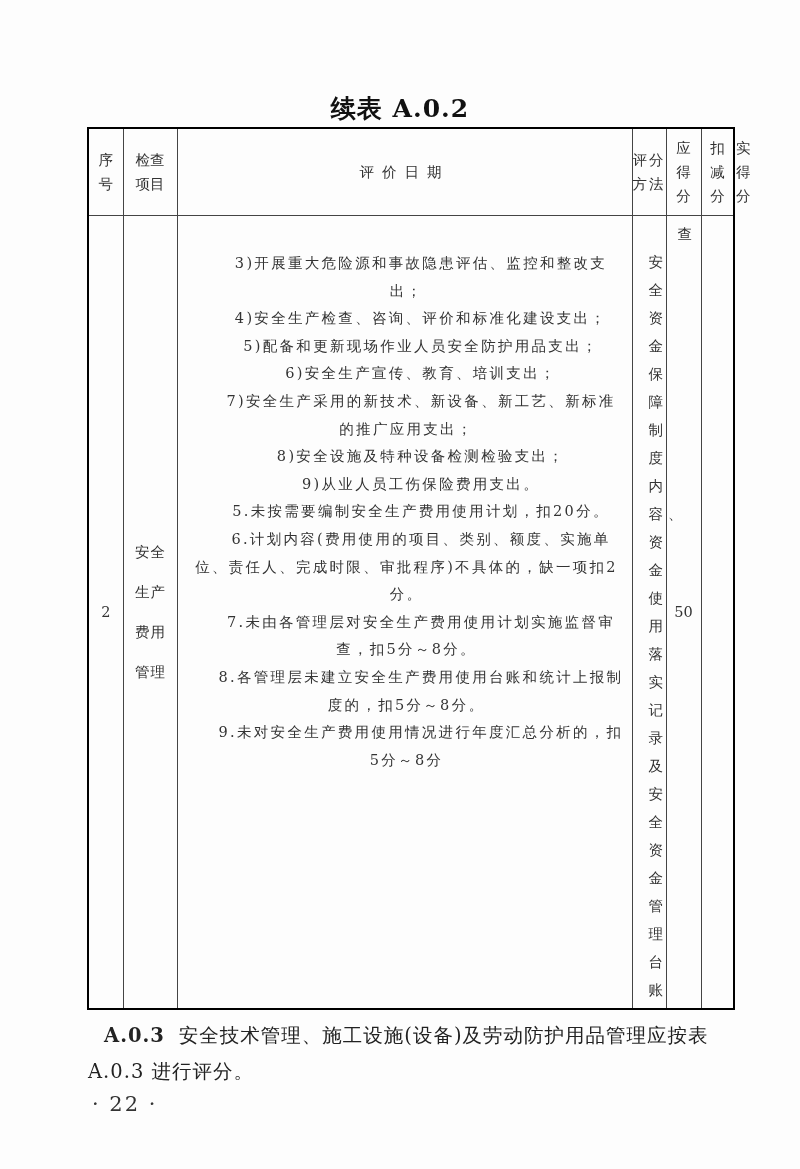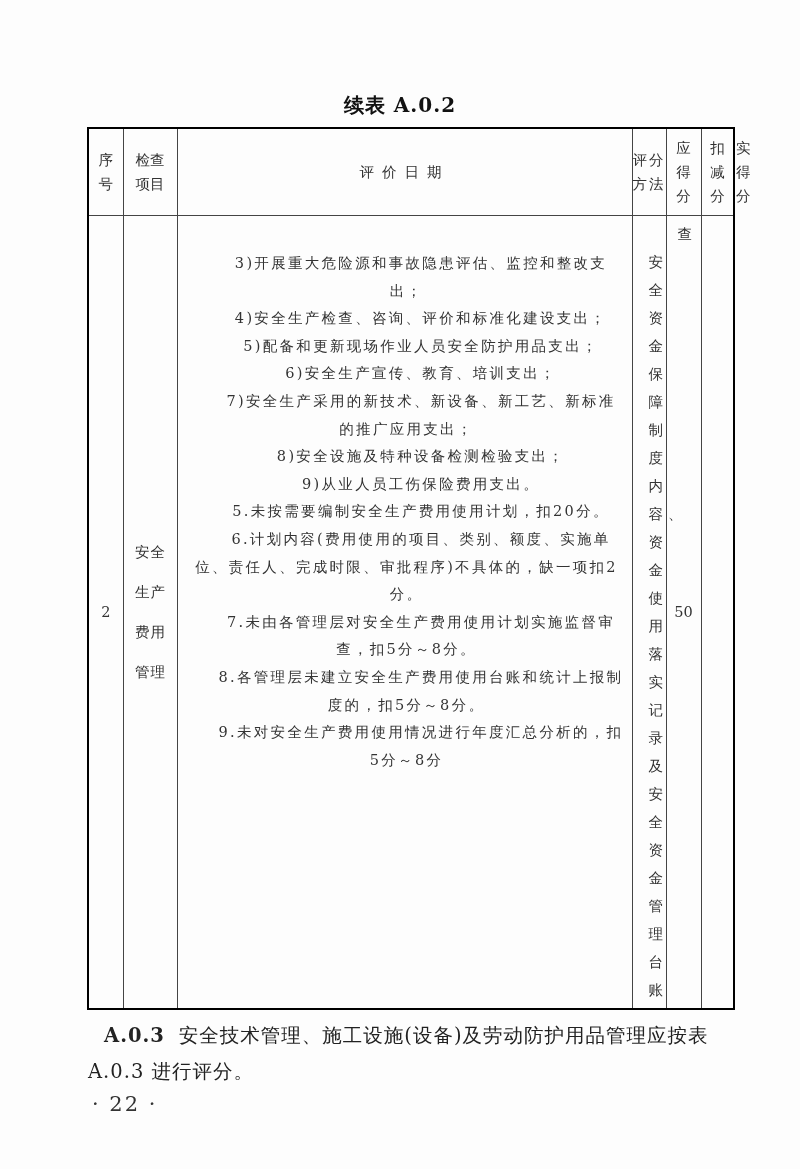--- a/index.html
+++ b/index.html
@@ -2,21 +2,21 @@
 <html><head>
 <meta charset="utf-8">
 <style>
   html, body { margin:0; padding:0; }
   body {
     width:800px; height:1169px; background:#fdfdfd; position:relative; overflow:hidden;
     font-family:"DejaVu Serif","Liberation Serif",serif; color:#222;
   }
   .caption {
     position:absolute; top:92px; left:0; width:800px; text-align:center;
-    font-size:20px; font-weight:bold; letter-spacing:1px; color:#111;
+    font-size:25px; font-weight:bold; letter-spacing:1px; color:#111;
   }
   table.main {
     position:absolute; left:87px; top:127px; width:646px;
     border-collapse:collapse; table-layout:fixed;
     border:2px solid #000000;
   }
   table.main td {
     border:1px solid #444; padding:0; vertical-align:middle; text-align:center;
     font-size:14.5px; color:#333;
   }

